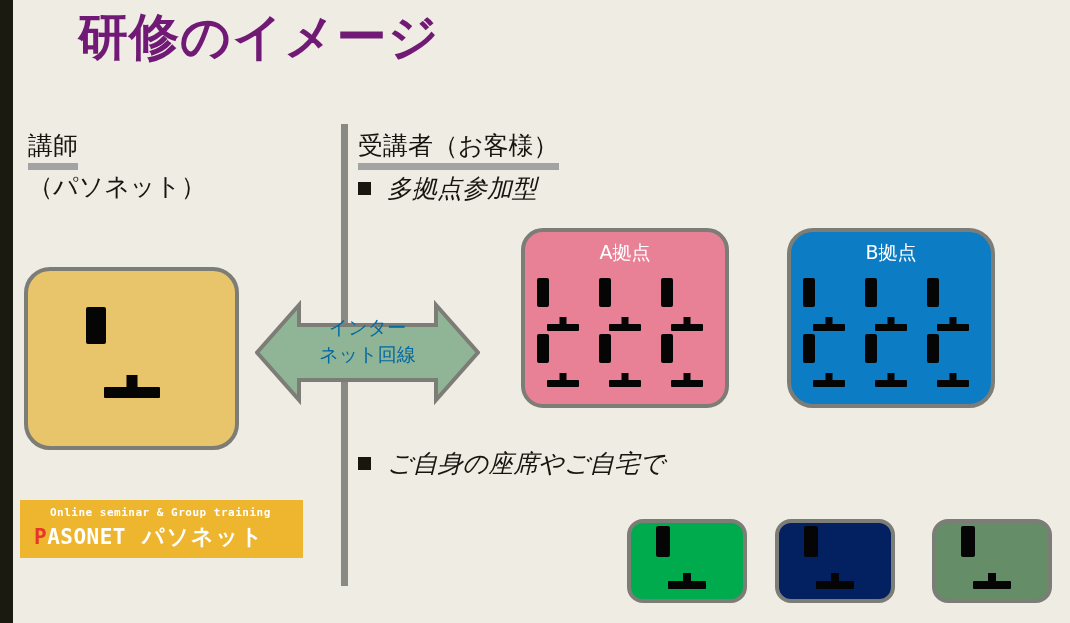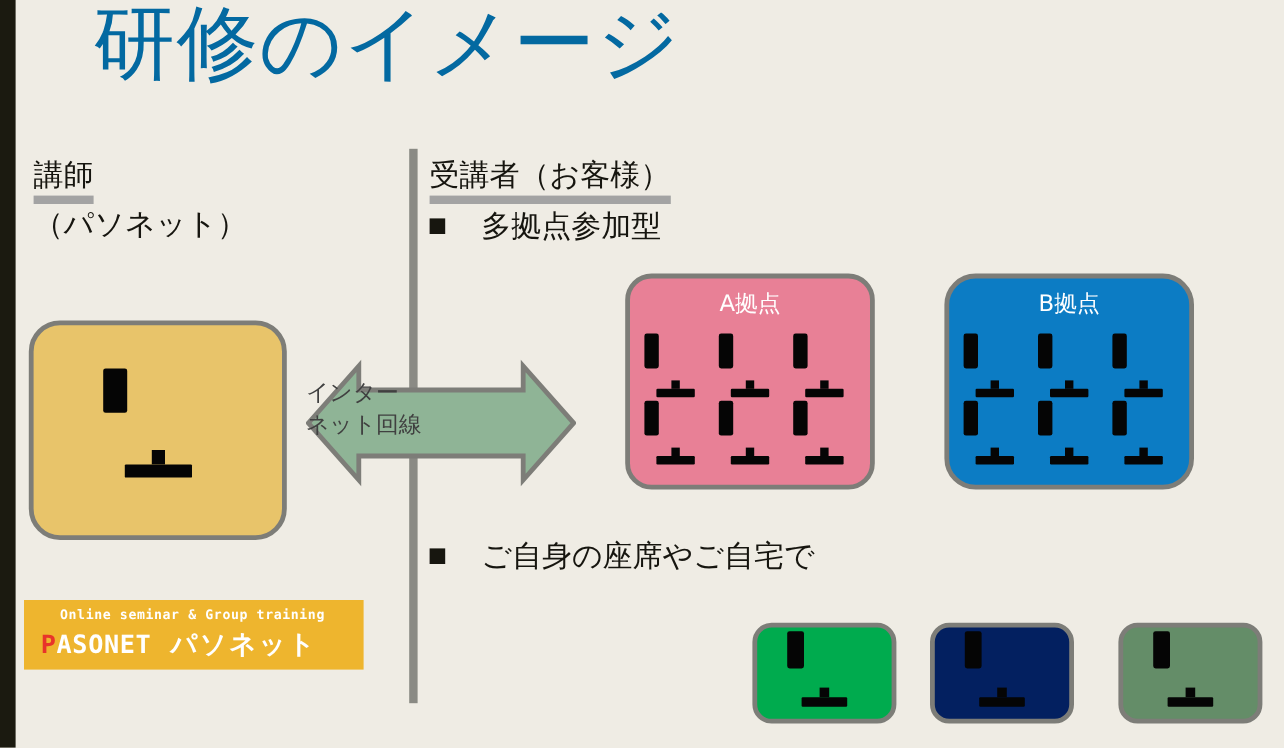--- a/index.html
+++ b/index.html
@@ -11,22 +11,22 @@
     position:relative;
   }
   #slide{position:absolute;inset:0;background:#efece4;}
 
   
   .edge-bar{position:absolute;left:0;top:0;width:13px;height:623px;background:#1b1a10;}
 
   
   .slide-title{
     position:absolute;left:78px;top:2px;
-    font-size:68px;line-height:70px;color:#0369a1;
-    letter-spacing:1px;font-weight:400;
+    font-size:50px;line-height:70px;color:#701a75;
+    letter-spacing:1px;font-weight:700;
     font-family:"DejaVu Sans","Liberation Sans",sans-serif;
     white-space:nowrap;
   }
 
   
   .divider{position:absolute;left:341px;top:124px;width:7px;height:462px;background:#8a8a84;}
 
   
   .col-head{
     position:absolute;font-size:25px;color:#16150f;white-space:nowrap;
@@ -35,21 +35,21 @@
   }
   .head-left{left:28px;top:129px;}
   .head-right{left:358px;top:129px;}
 
   .sub-left{
     position:absolute;left:28px;top:170px;font-size:25px;color:#16150f;white-space:nowrap;
     font-family:"DejaVu Serif","Liberation Serif",serif;
   }
 
   
-  .bullet-row{position:absolute;display:flex;align-items:center;gap:30px;white-space:nowrap;}
+  .bullet-row{position:absolute;display:flex;align-items:center;gap:16px;white-space:nowrap;font-style:italic;}
   .bullet-sq{width:13px;height:13px;background:#17160f;display:inline-block;}
   .bullet-text{font-size:25px;color:#16150f;font-family:"DejaVu Serif","Liberation Serif",serif;}
   .b1{left:358px;top:172px;}
   .b2{left:358px;top:447px;}
 
   
   .card{position:absolute;border:4px solid #7d7d78;border-radius:26px;box-sizing:border-box;}
   .card-label{
     position:absolute;top:8px;left:0;right:0;text-align:center;color:#ffffff;font-size:19px;
     font-family:"DejaVu Sans","Liberation Sans",sans-serif;
@@ -90,21 +90,21 @@
   
   .mon-sm{width:52px;height:48px;}
   .mon-sm .screen{width:52px;height:33px;border-width:6px;}
   .mon-sm .stem{top:33px;width:7px;height:7px;}
   .mon-sm .base{top:40px;width:32px;height:7px;}
 
   
   .arrow-wrap{position:absolute;left:255px;top:295px;width:225px;height:115px;}
   .arrow-wrap svg{display:block;}
   .arrow-text{
-    position:absolute;left:0;right:0;top:19px;text-align:left;color:#404040;
+    position:absolute;left:0;right:0;top:19px;text-align:center;color:#0369a1;
     font-size:19px;line-height:27px;
     font-family:"DejaVu Serif","Liberation Serif",serif;
   }
 
   
   .logo{position:absolute;left:20px;top:500px;width:283px;height:58px;background:#eeb52e;
     display:flex;flex-direction:column;justify-content:center;padding-left:14px;box-sizing:border-box;}
   .logo-top{color:#ffffff;font-size:11px;letter-spacing:.5px;font-weight:bold;
     font-family:"DejaVu Sans Mono","Liberation Mono",monospace;margin-bottom:3px;padding-left:16px;}
   .logo-main{display:flex;align-items:baseline;gap:16px;}

